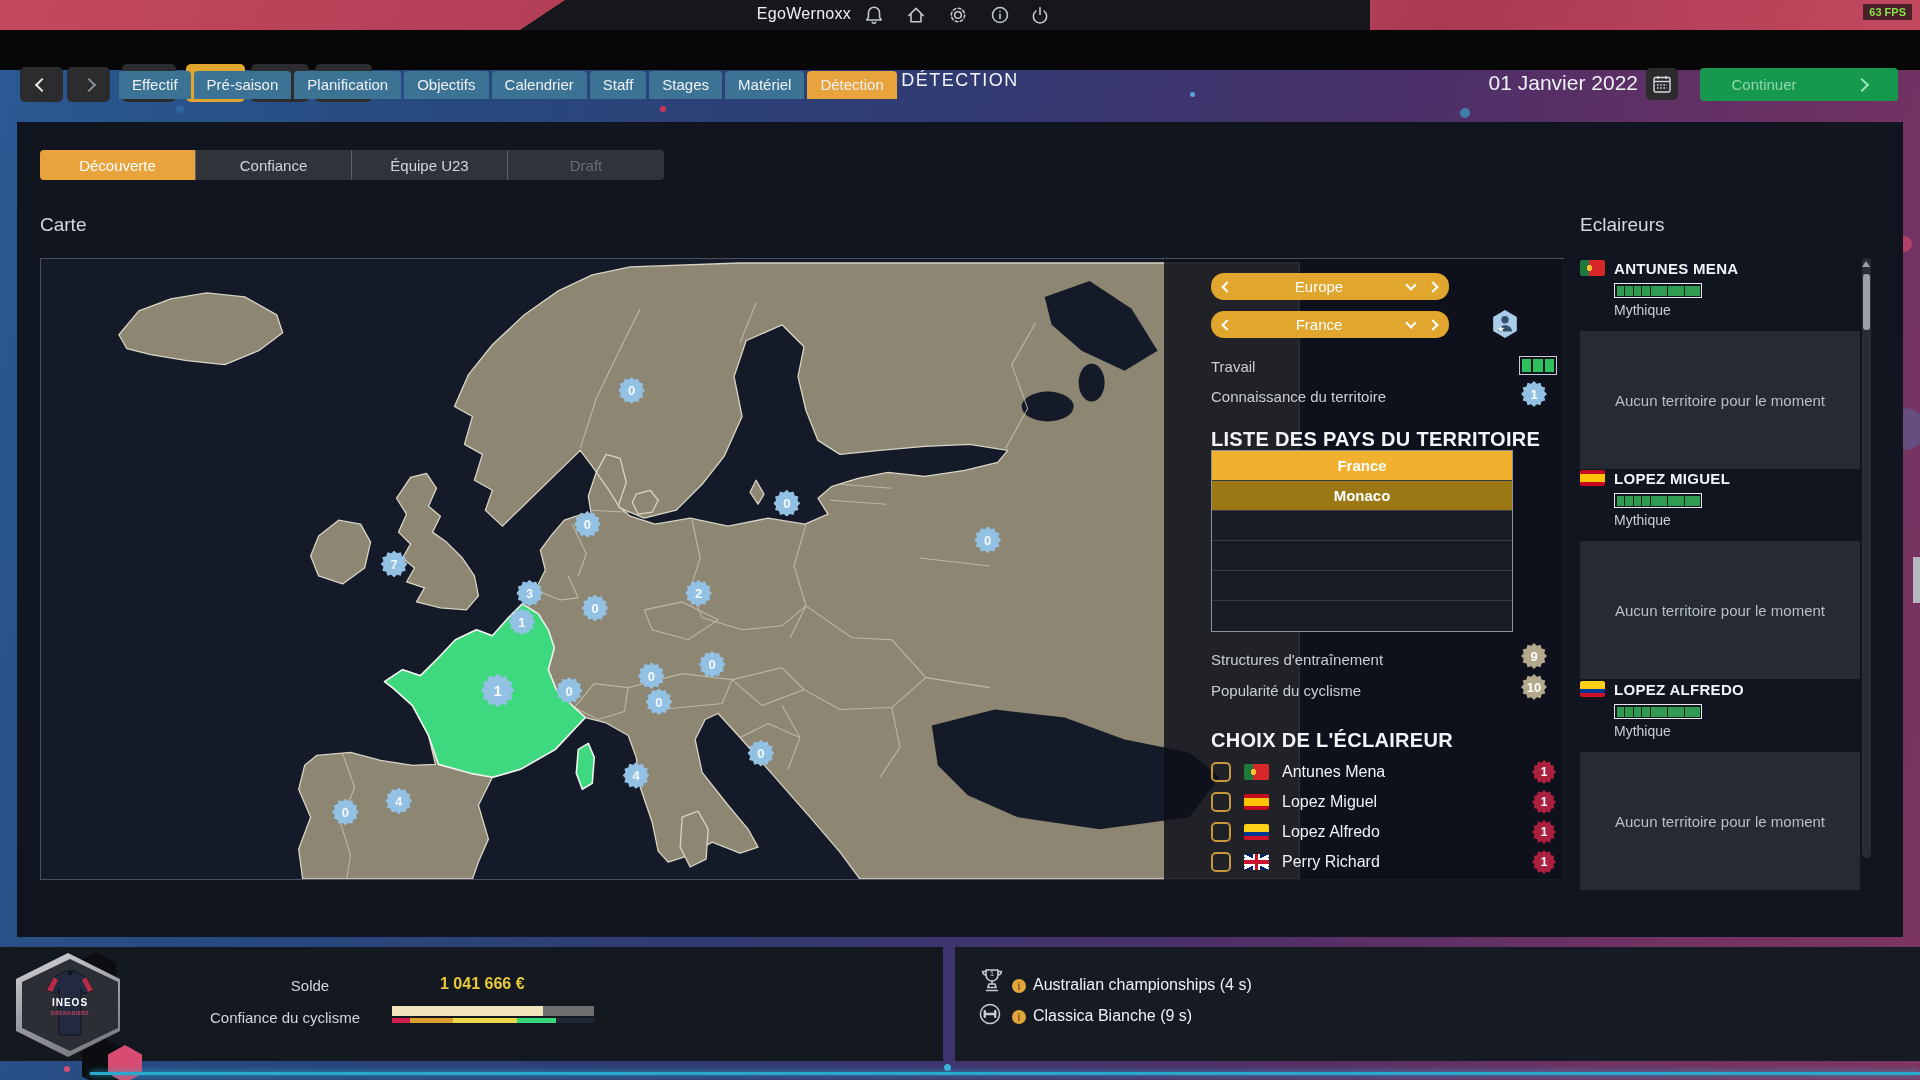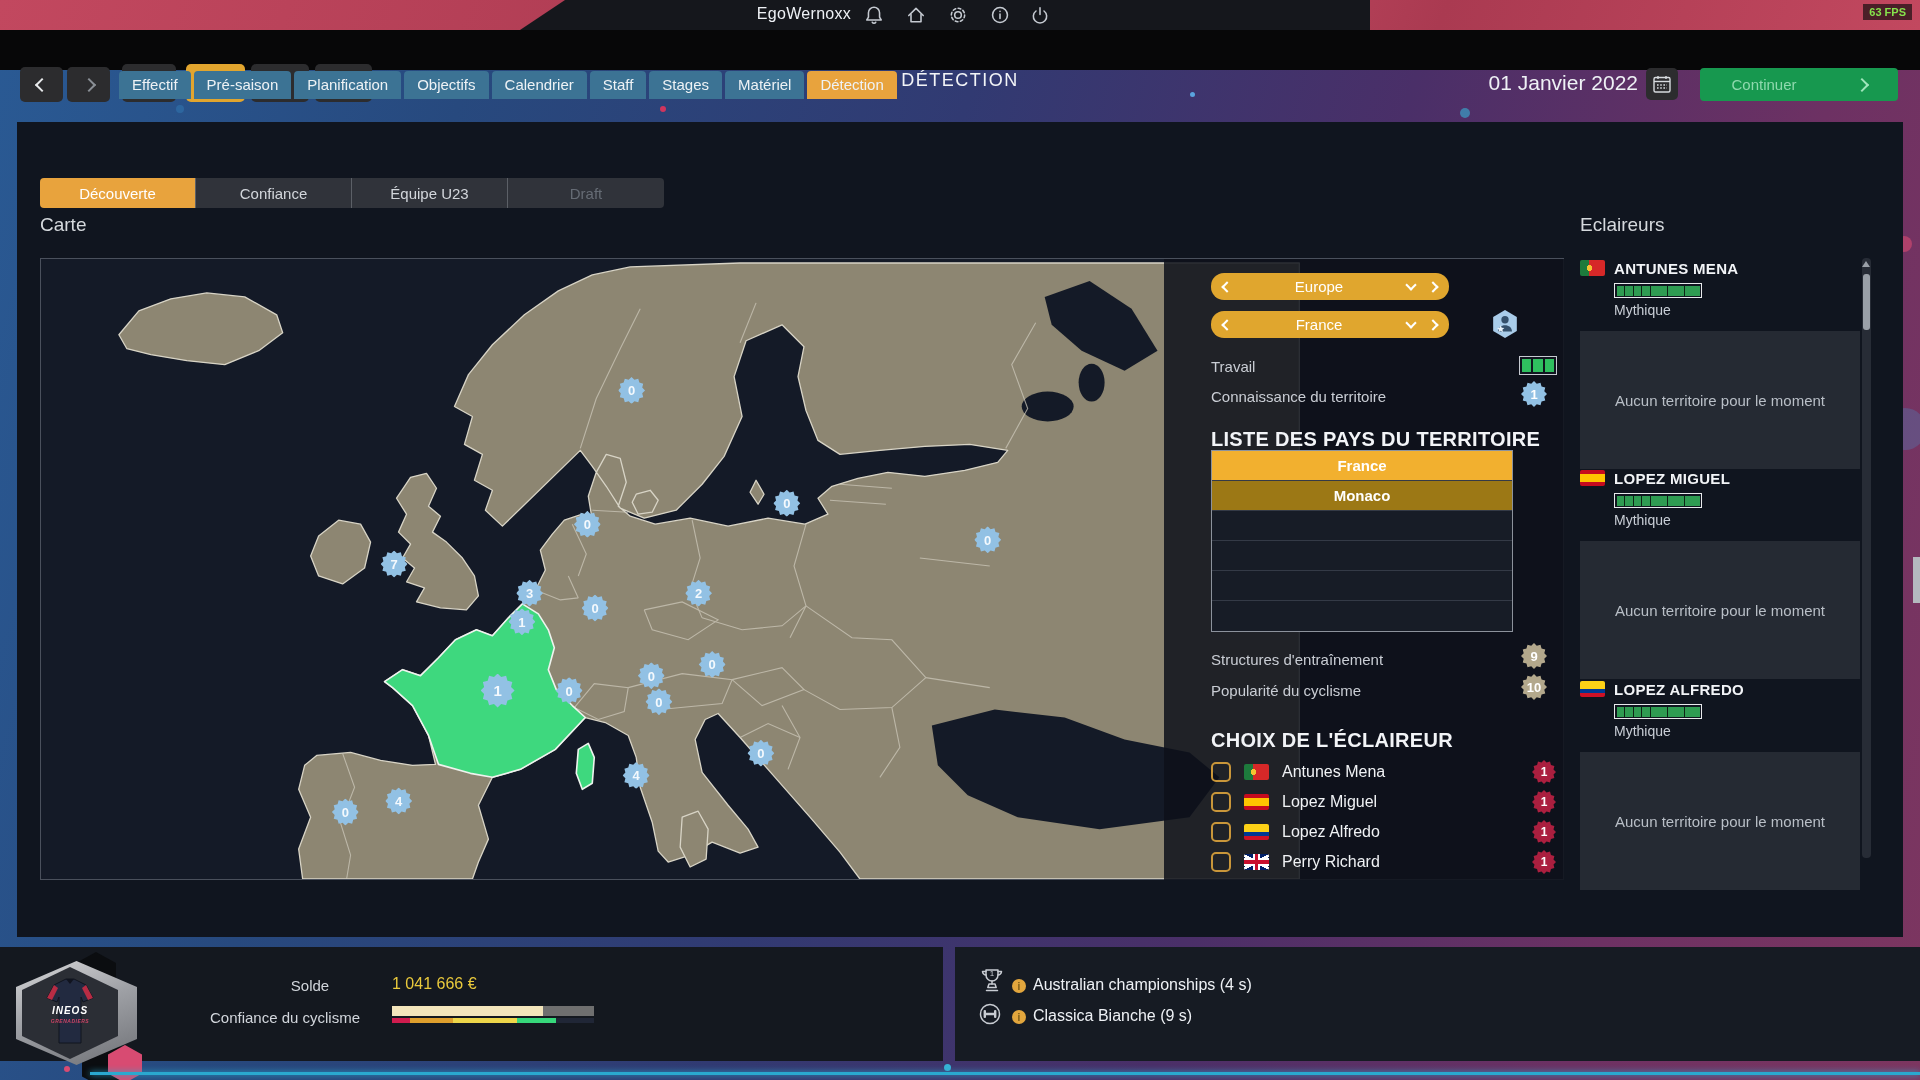--- a/index.html
+++ b/index.html
@@ -42,21 +42,21 @@
     border-radius:4px;display:flex;align-items:center;justify-content:center;gap:60px;cursor:pointer;}
   .continue-btn .lbl{color:#8fd9ae;font-size:15px;}
   .continue-btn .chev{border-color:#9fe6bc;padding:4px;}
   
   .tabrow{position:absolute;left:119px;top:71px;display:flex;gap:3px;}
   .tab{background:#3c7394;color:#eef2f5;font-size:15px;padding:5px 13px 6px;
     border-radius:4px 4px 0 0;cursor:pointer;white-space:nowrap;}
   .tab.active{background:#e8a33d;}
   
   .panel{position:absolute;left:17px;top:122px;width:1886px;height:815px;background:#10151f;}
-  .subtabs{position:absolute;left:40px;top:150px;display:flex;border-radius:4px;overflow:hidden;margin-top:28px;}
+  .subtabs{position:absolute;left:40px;top:150px;display:flex;border-radius:4px;overflow:hidden;}
   .subtab{width:156px;height:30px;background:#30333a;color:#d2d6db;font-size:15px;
     display:flex;align-items:center;justify-content:center;cursor:pointer;border-right:1px solid #5c6067;}
   .subtab:last-child{border-right:none;}
   .subtab.active{background:#e8a33d;color:#fff;}
   .subtab.disabled{color:#666c75;}
   .sec-title{position:absolute;color:#d5d9dd;font-size:19px;}
   
   .map{position:absolute;left:40px;top:258px;width:1524px;height:622px;border:1px solid #4a505c;background:#141a27;}
   .map-svg{position:absolute;left:0;top:0;width:100%;height:100%;}
   .map-shade{position:absolute;left:1123px;top:0;width:400px;height:621px;background:rgba(13,17,26,.85);}
@@ -112,21 +112,21 @@
     display:flex;align-items:center;justify-content:center;color:#b9bfc7;font-size:15px;}
   .vscroll{position:absolute;left:1862px;top:258px;width:9px;height:600px;background:#272c36;border-radius:4px;}
   .vscroll .thumb{position:absolute;left:1px;top:16px;width:7px;height:56px;background:#9aa0a8;border-radius:3px;}
   .vscroll .up{position:absolute;left:0;top:3px;width:0;height:0;border-left:4.5px solid rgba(0,0,0,0);
     border-right:4.5px solid rgba(0,0,0,0);border-bottom:6px solid #9aa0a8;}
   
   .foot-l{position:absolute;left:0;top:947px;width:943px;height:114px;background:#14181f;}
   .foot-r{position:absolute;left:955px;top:947px;width:965px;height:114px;background:#161b23;}
   .hex{clip-path:polygon(50% 0,100% 25%,100% 75%,50% 100%,0 75%,0 25%);position:absolute;}
   .f-label{position:absolute;color:#d2d6dc;font-size:15px;text-align:center;}
-  .f-val{position:absolute;color:#e9c93c;font-size:16px;font-weight:normal;}
+  .f-val{position:absolute;color:#e9c93c;font-size:16px;font-weight:bold;margin-left:48px;}
   .conf-bar{position:absolute;left:392px;top:1007px;width:202px;height:17px;}
   .conf-top{height:10px;background:linear-gradient(90deg,#f3e5bb 0 75%,#6f6f6f 75%);}
   .conf-strip{height:5px;margin-top:2px;background:linear-gradient(90deg,#d01c4e 0 9%,#df9f2d 9% 30%,#eed64a 30% 62%,#37d87b 62% 81%,#202636 81%);}
   .evt-txt{position:absolute;color:#eef1f5;font-size:16px;}
   .coin{position:absolute;width:14px;height:14px;border-radius:50%;background:#e2a63d;color:#7a5a16;
     font-size:10px;font-weight:bold;display:flex;align-items:center;justify-content:center;}
   .evt-icon{position:absolute;}
   .evt-icon svg{stroke:#c8ccd2;fill:none;stroke-width:1.5;stroke-linecap:round;stroke-linejoin:round;}
   .teal-line{position:absolute;left:90px;top:1072px;width:1830px;height:3px;background:#2aa9cf;box-shadow:0 0 6px #2aa9cf;}
   .edge-strip{position:absolute;left:1913px;top:557px;width:7px;height:46px;background:#b4b9bf;}
@@ -447,21 +447,21 @@
   <div class="terr-box" style="top:752px;">Aucun territoire pour le moment</div>
 
   <div class="vscroll">
     <span class="up"></span>
     <span class="thumb"></span>
   </div>
 
   <div class="foot-l">
     <div class="hex" style="left:76px;top:5px;width:40px;height:44px;background:#0b0d10;"></div>
     <div class="hex" style="left:82px;top:92px;width:46px;height:50px;background:#0b0d10;"></div>
-    <div class="hex" style="left:16px;top:14px;width:121px;height:104px;background:linear-gradient(160deg,#d8d8da,#9fa1a6 45%,#6f7176);font-style:italic;">
+    <div class="hex" style="left:16px;top:6px;width:104px;height:104px;background:linear-gradient(160deg,#d8d8da,#9fa1a6 45%,#6f7176);">
       <div class="hex" style="left:6px;top:6px;width:96px;height:92px;background:#2b2e35;"></div>
       <svg style="position:absolute;left:20px;top:14px;" width="68" height="74" viewBox="0 0 68 74">
         <path d="M18 10 L30 4 h8 L50 10 l7 13 -10 4 -2 -5 v46 h-22 v-46 l-2 5 -10 -4 z" fill="#222a40" stroke="#11141f"></path>
         <path d="M18 10 l-7 13 5 2 6 -12z" fill="#b72c44"></path>
         <path d="M50 10 l7 13 -5 2 -6 -12z" fill="#b72c44"></path>
         <path d="M30 4 h8 l-4 5 z" fill="#11141f"></path>
       </svg>
       <div class="jersey-txt" style="left:24px;top:44px;width:60px;font-size:10px;letter-spacing:1px;">INEOS</div>
       <div class="jersey-txt" style="left:24px;top:57px;width:60px;font-size:5px;color:#c46;letter-spacing:.5px;">GRENADIERS</div>
     </div>

